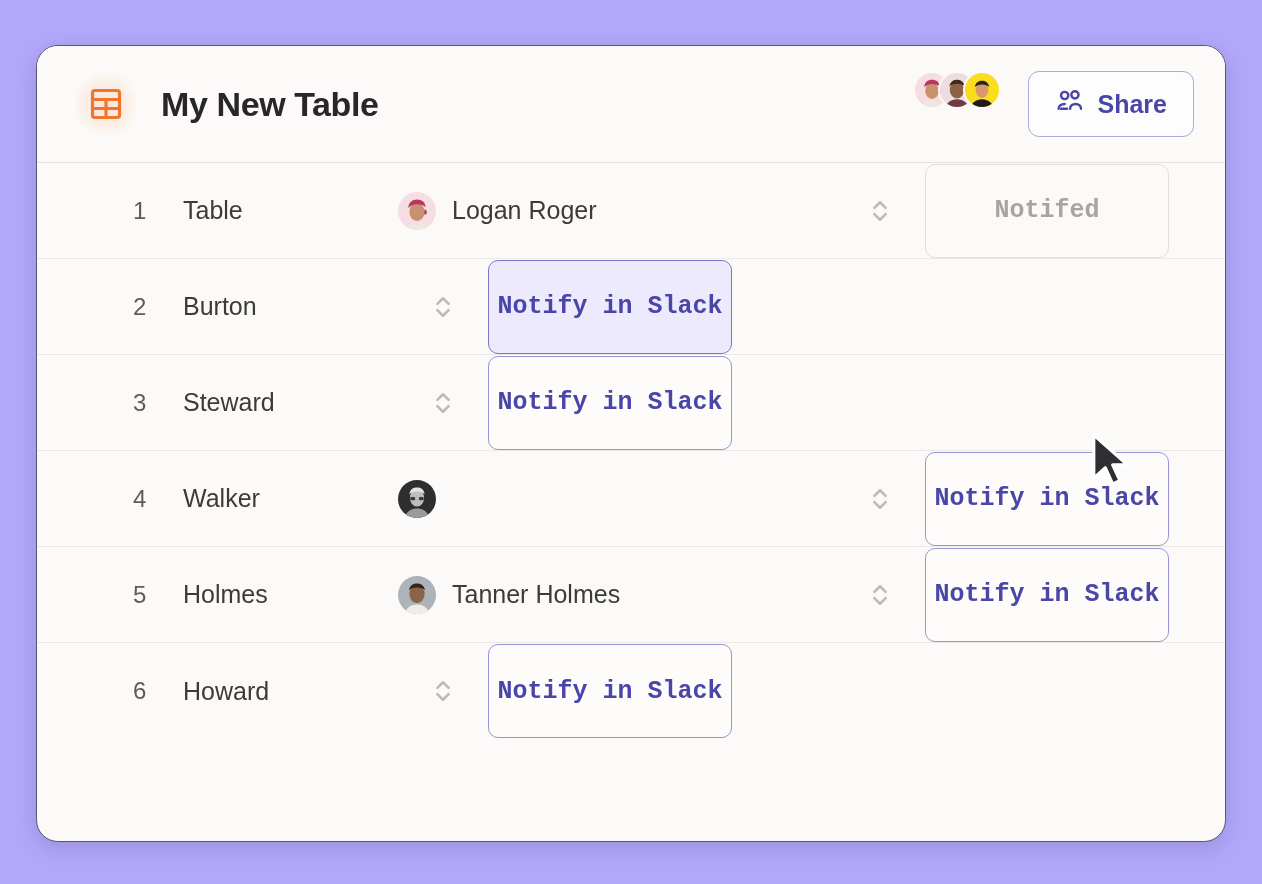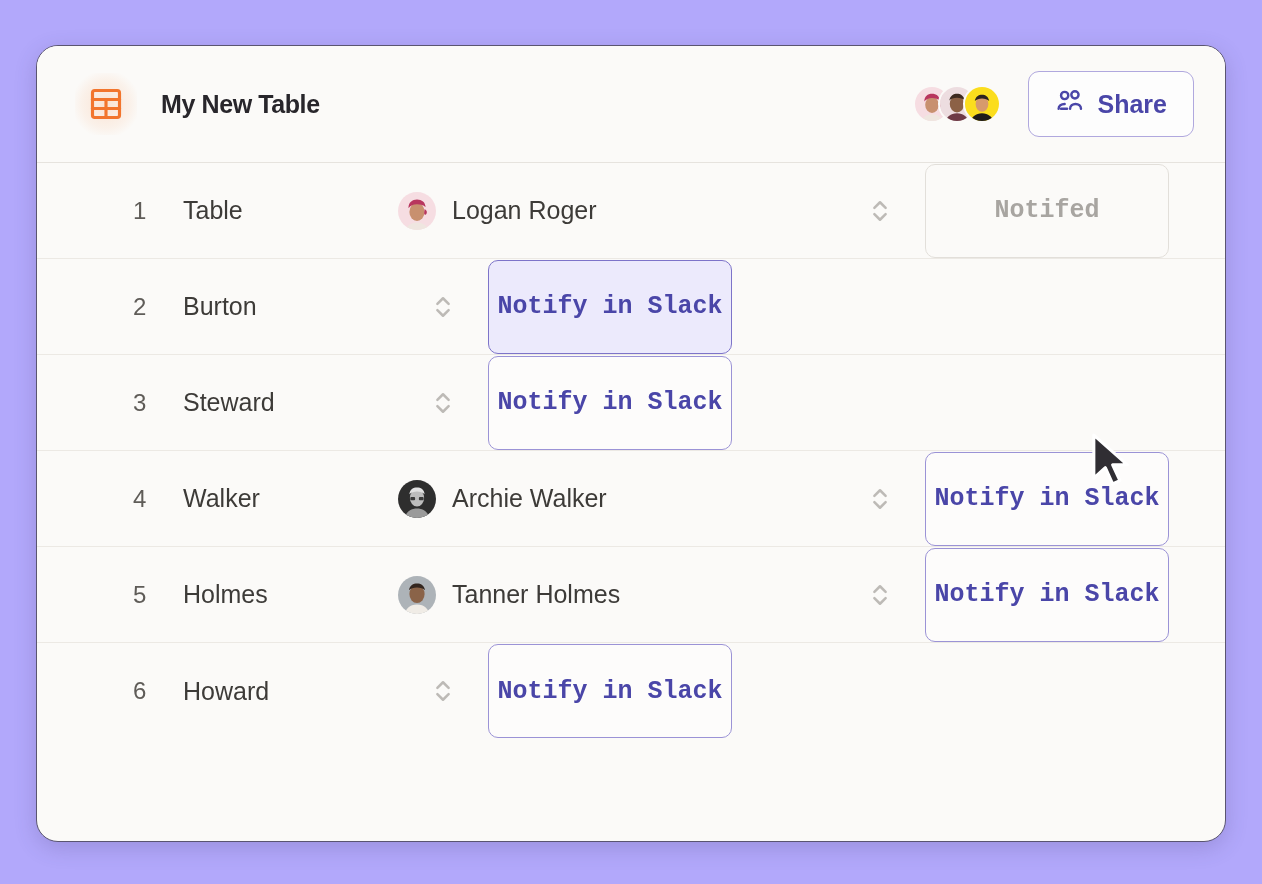--- a/index.html
+++ b/index.html
@@ -52,30 +52,30 @@
     height: 62px;
     display: flex;
     align-items: center;
     justify-content: center;
     border-radius: 16px;
     background: radial-gradient(circle at 50% 50%, rgba(242,124,45,0.18) 0%, rgba(242,124,45,0.07) 55%, rgba(242,124,45,0) 78%);
     flex: 0 0 auto;
   }
 
   .page-title {
-    font-size: 25px;
+    font-size: 34px;
     font-weight: bold;
     color: #28262b;
     letter-spacing: -0.4px;
     white-space: nowrap;
   }
 
   .header-right {
     display: flex;
-    align-items: center;
+    align-items: flex-start;
     gap: 27px;
     flex: 0 0 auto;
   }
 
   .avatar-stack { display: flex; align-items: center; }
   .avatar-stack .av { margin-left: -13px; border: 2.5px solid #fbfaf8; }
   .avatar-stack .av:first-child { margin-left: 0; }
 
   .av {
     width: 38px;
@@ -315,21 +315,20 @@
         <span class="av">
           <svg class="av-img" viewBox="0 0 40 40">
               <rect width="40" height="40" fill="#2e2e2e"></rect>
               <path d="M20 30c-8 0-12 5-13 10h26c-1-5-5-10-13-10z" fill="#9a9a9a"></path>
               <ellipse cx="20" cy="19" rx="7.5" ry="9" fill="#bdbdbd"></ellipse>
               <path d="M12 15c.5-5 4-7 8-7s7.5 2 8 7c-2-2-5-3-8-3s-6 1-8 3z" fill="#e2e2e2"></path>
               <rect x="13" y="18" width="5" height="3.2" rx="1" fill="#3a3a3a"></rect>
               <rect x="22" y="18" width="5" height="3.2" rx="1" fill="#3a3a3a"></rect>
             </svg>
         </span>
-        <span>Archie Walker</span>
       </div>
       <div class="c-sel">
         <svg width="22" height="30" viewBox="0 0 16 24" fill="none" stroke="#bdbab6" stroke-width="2" stroke-linecap="round" stroke-linejoin="round">
             <path d="M3.5 9.5 8 5l4.5 4.5"></path>
             <path d="M3.5 14.5 8 19l4.5-4.5"></path>
           </svg>
       </div>
       <div class="c-notify">
         <button class="notify-btn">Notify in Slack</button>
       </div>

